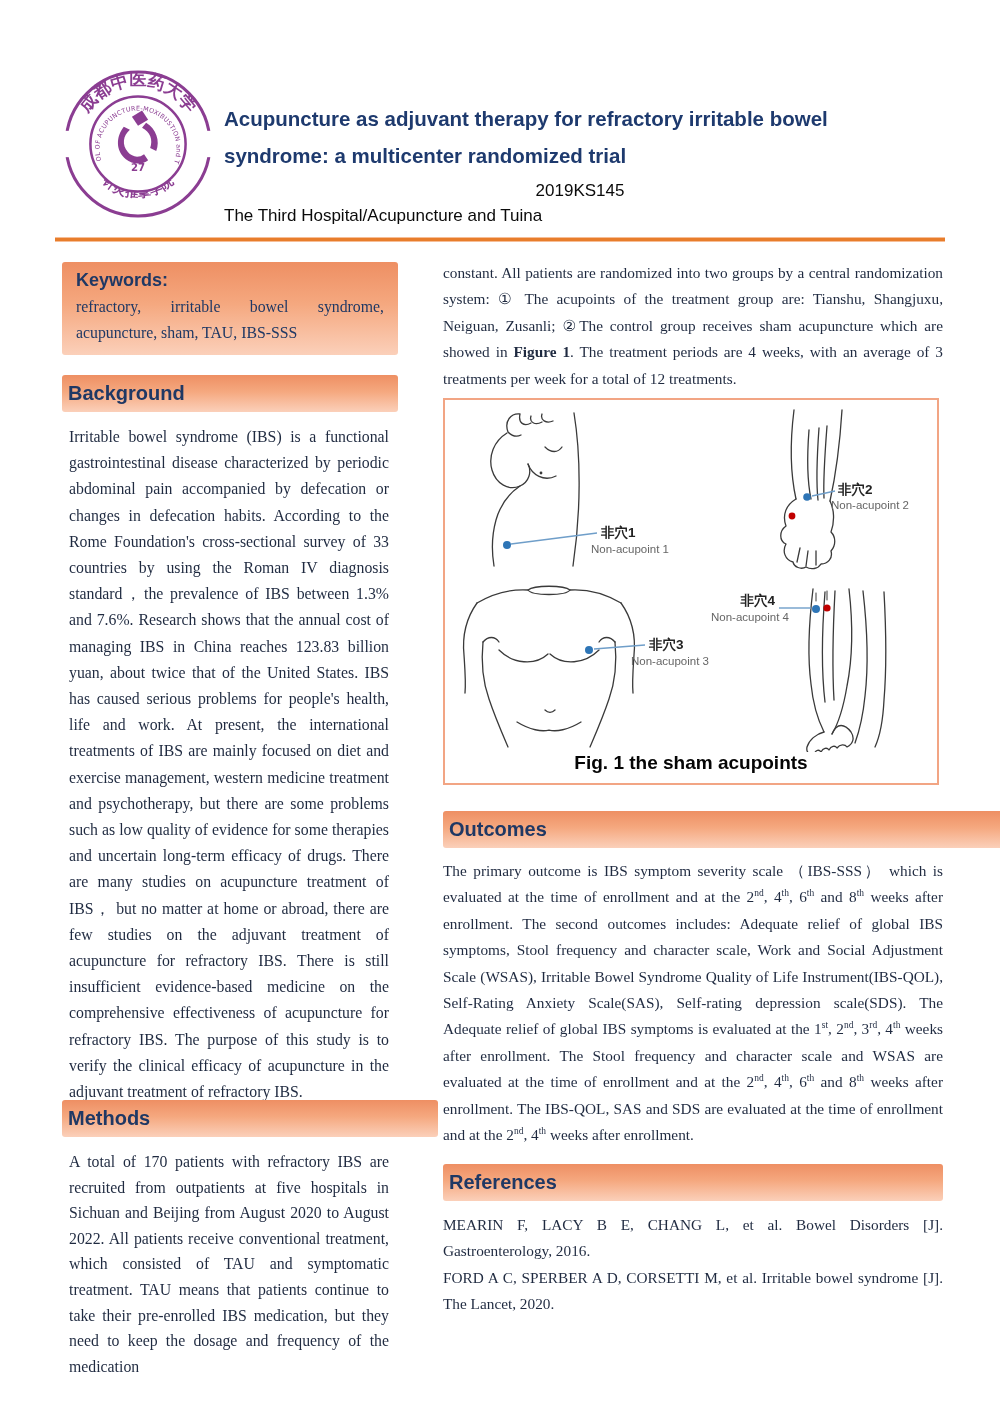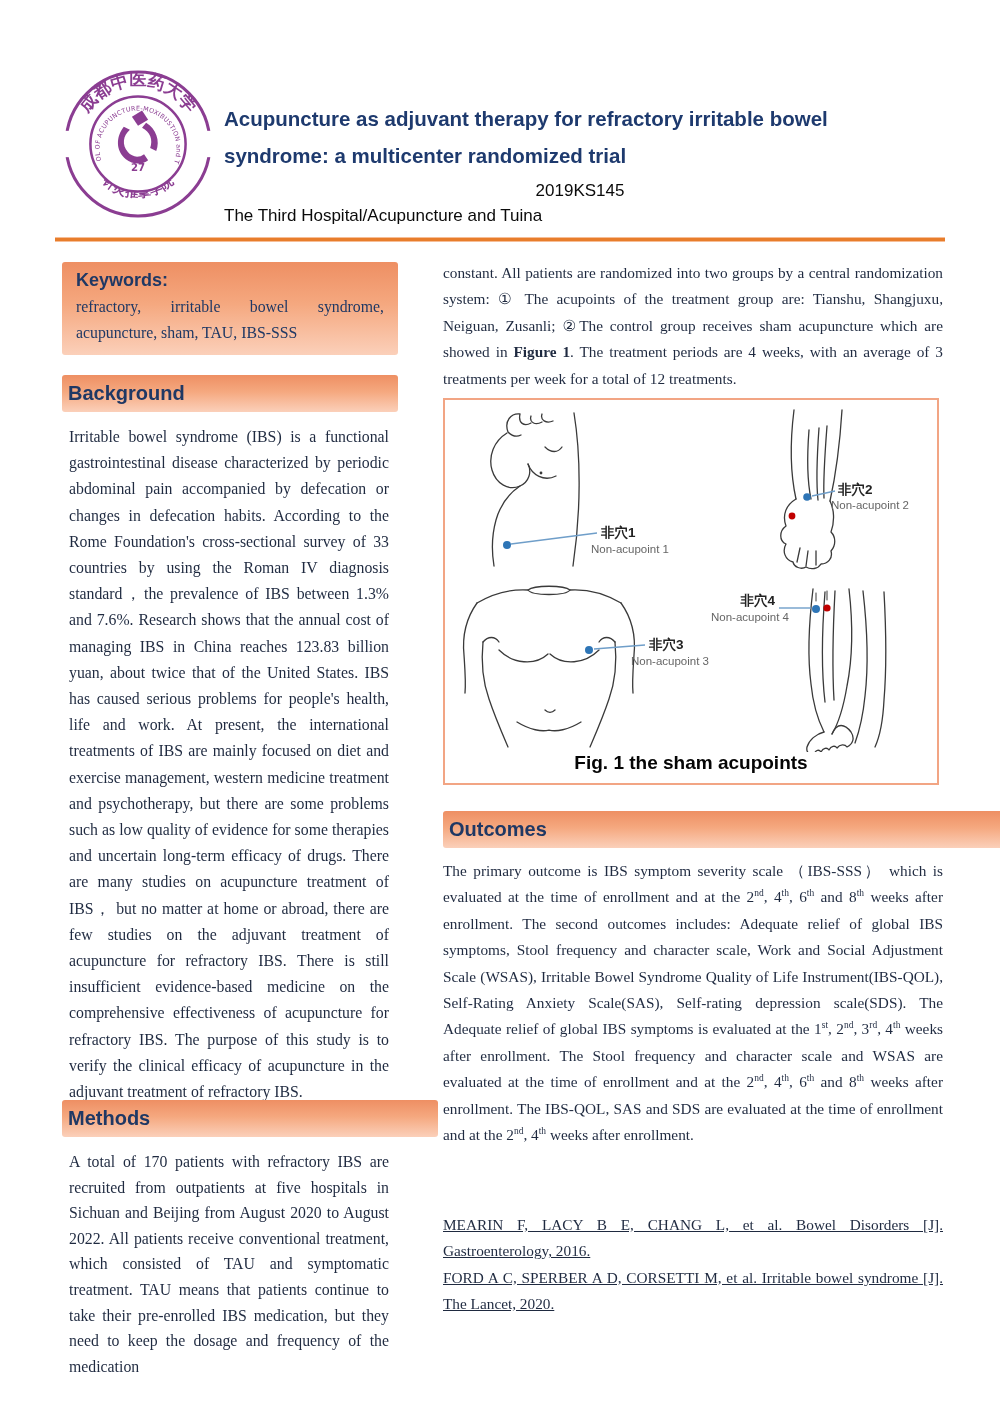--- a/index.html
+++ b/index.html
@@ -39,21 +39,21 @@
 
   #bar-background{left:62px;top:375px;width:336px;}
   #background-body{top:424px;}
   #bar-methods{left:62px;top:1100px;width:376px;}
   #methods-body{top:1149px;line-height:25.6px;}
 
   #intro-body{top:260px;}
   #bar-outcomes{left:443px;top:811px;width:584px;}
   #outcomes-body{top:858px;}
   #bar-references{left:443px;top:1164px;width:500px;}
-  #references-body{top:1212px;text-decoration:underline;}
+  #references-body{top:1212px;}
   #references-body p{margin:0;}
 
   
   .figbox{position:absolute;left:443px;top:398px;width:496px;height:387px;background:#fff;
           border:2px solid #F2A584;box-sizing:border-box;}
   .figbox svg{position:absolute;left:0;top:2px;}
   .fig-caption{position:absolute;left:0;right:0;bottom:9px;text-align:center;
                font-family:"Liberation Sans","DejaVu Sans",sans-serif;font-weight:bold;
                font-size:19px;color:#050505;}
   .sketch{fill:none;stroke:#3a3a3a;stroke-width:1.3;stroke-linecap:round;stroke-linejoin:round;}
@@ -179,18 +179,21 @@
       <text class="lbl-en" x="344" y="219" text-anchor="end">Non-acupoint 4</text>
     </svg>
     <div class="fig-caption">Fig. 1 the sham acupoints</div>
   </div>
 
   <div class="bar" id="bar-outcomes">
     <span>Outcomes</span>
   </div>
   <div class="body-text right-body" id="outcomes-body"><span>The primary outcome is IBS symptom severity scale （IBS-SSS） which is evaluated at the time of enrollment and at the 2</span><sup>nd</sup><span>, 4</span><sup>th</sup><span>, 6</span><sup>th</sup><span> and 8</span><sup>th</sup><span> weeks after enrollment. The second outcomes includes: Adequate relief of global IBS symptoms, Stool frequency and character scale, Work and Social Adjustment Scale (WSAS), Irritable Bowel Syndrome Quality of Life Instrument(IBS-QOL), Self-Rating Anxiety Scale(SAS), Self-rating depression scale(SDS). The Adequate relief of global IBS symptoms is evaluated at the 1</span><sup>st</sup><span>, 2</span><sup>nd</sup><span>, 3</span><sup>rd</sup><span>, 4</span><sup>th</sup><span> weeks after enrollment. The Stool frequency and character scale and WSAS are evaluated at the time of enrollment and at the 2</span><sup>nd</sup><span>, 4</span><sup>th</sup><span>, 6</span><sup>th</sup><span> and 8</span><sup>th</sup><span> weeks after enrollment. The IBS-QOL, SAS and SDS are evaluated at the time of enrollment and at the 2</span><sup>nd</sup><span>, 4</span><sup>th</sup><span> weeks after enrollment.</span></div>
 
+  <div class="bar" id="bar-references">
+    <span>References</span>
+  </div>
   <div class="body-text right-body" id="references-body">
     <p>MEARIN F, LACY B E, CHANG L, et al. Bowel Disorders [J]. Gastroenterology, 2016.</p>
     <p>FORD A C, SPERBER A D, CORSETTI M, et al. Irritable bowel syndrome [J]. The Lancet, 2020.</p>
   </div>
 
 </div>
 
 </body></html>

